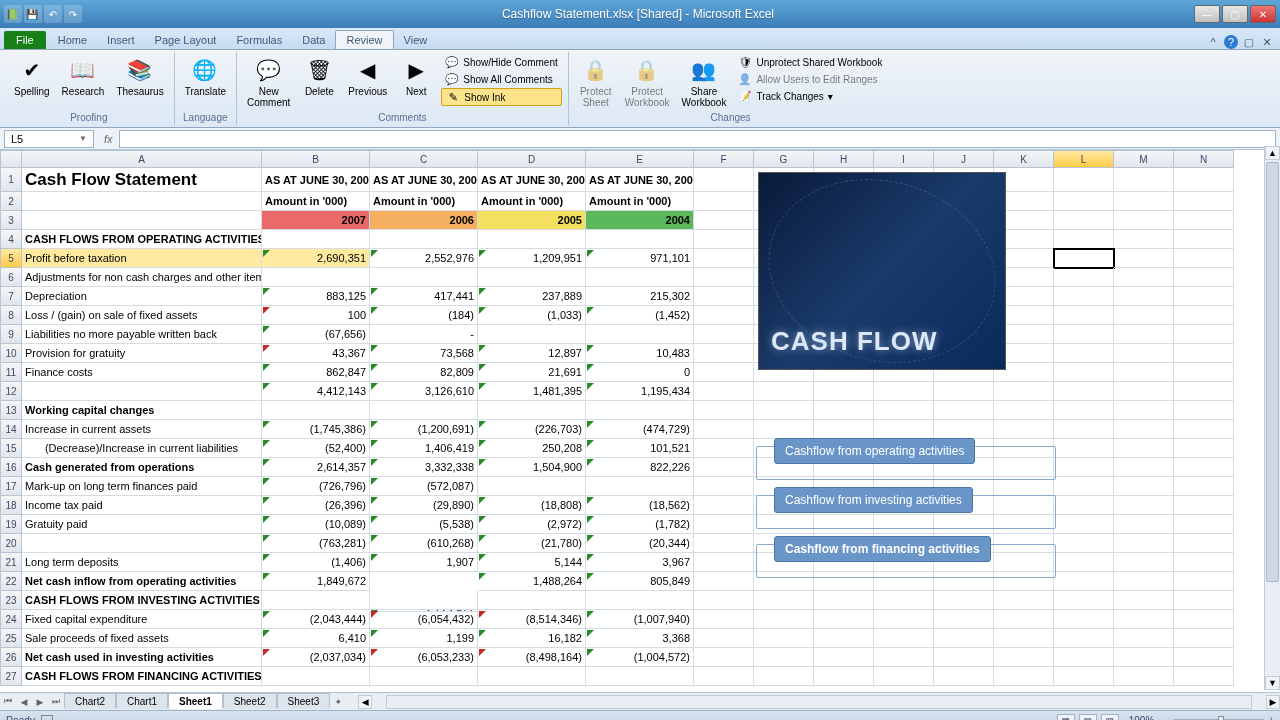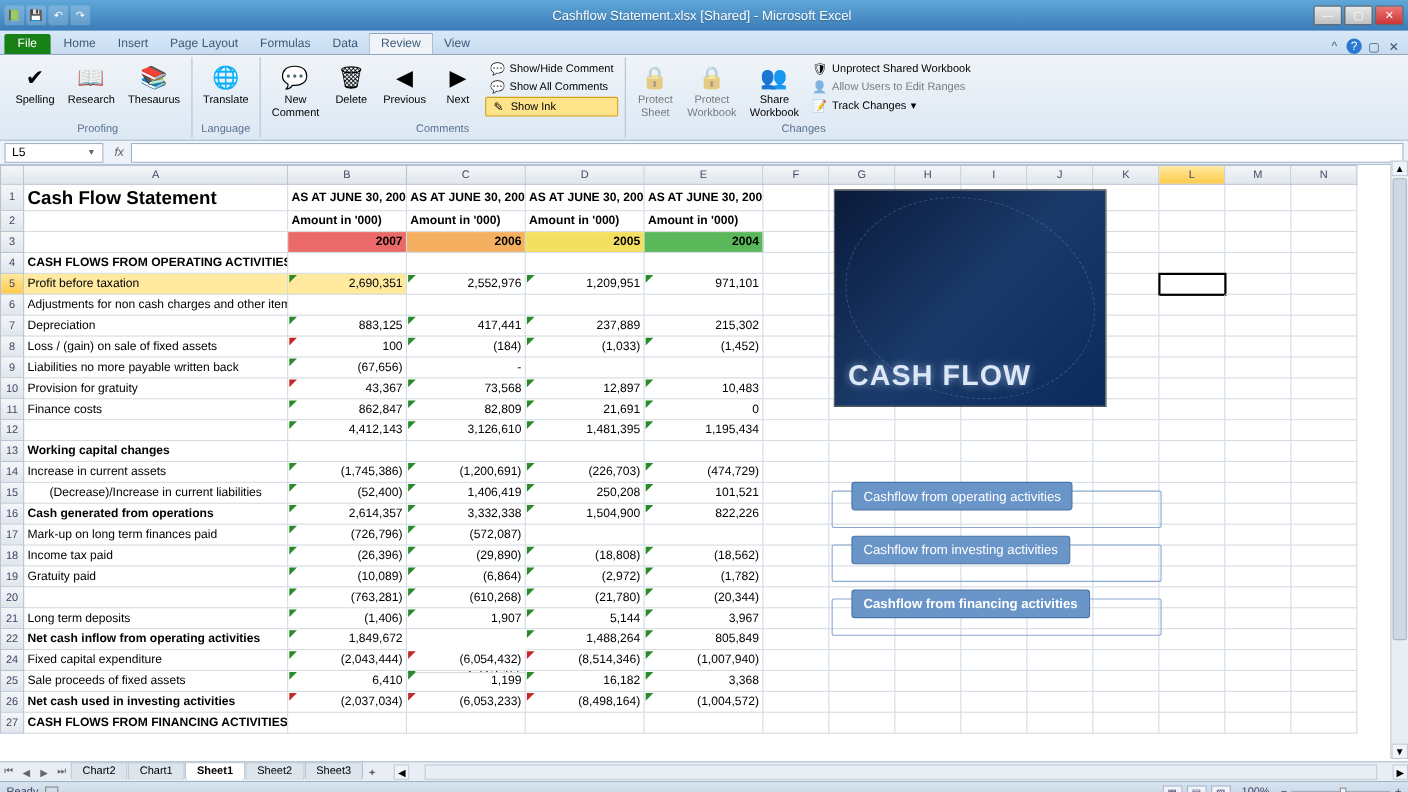--- a/index.html
+++ b/index.html
@@ -752,21 +752,21 @@
         <div class="row-h">19</div>
         <div class="cell" style="width: 240px;">
           <span>Gratuity paid</span>
         </div>
         <div class="cell num" style="width: 108px;">
           <div class="flag"></div>
           <span>(10,089)</span>
         </div>
         <div class="cell num" style="width: 108px;">
           <div class="flag"></div>
-          <span>(6,864)</span>
+          <span>(5,538)</span>
         </div>
         <div class="cell num" style="width: 108px;">
           <div class="flag"></div>
           <span>(2,972)</span>
         </div>
         <div class="cell num" style="width: 108px;">
           <div class="flag"></div>
           <span>(1,782)</span>
         </div>
         <div class="cell" style="width: 60px;"></div>
@@ -855,20 +855,39 @@
           <span>2,723,977</span>
         </div>
         <div class="cell num" style="width: 108px;">
           <div class="flag"></div>
           <span>1,488,264</span>
         </div>
         <div class="cell num" style="width: 108px;">
           <div class="flag"></div>
           <span>805,849</span>
         </div>
+        <div class="cell" style="width: 60px;"></div>
+        <div class="cell" style="width: 60px;"></div>
+        <div class="cell" style="width: 60px;"></div>
+        <div class="cell" style="width: 60px;"></div>
+        <div class="cell" style="width: 60px;"></div>
+        <div class="cell" style="width: 60px;"></div>
+        <div class="cell" style="width: 60px;"></div>
+        <div class="cell" style="width: 60px;"></div>
+        <div class="cell" style="width: 60px;"></div>
+      </div>
+      <div class="grid-row">
+        <div class="row-h">23</div>
+        <div class="cell bold" style="width: 240px;">
+          <span>CASH FLOWS FROM INVESTING ACTIVITIES</span>
+        </div>
+        <div class="cell" style="width: 108px;"></div>
+        <div class="cell" style="width: 108px;"></div>
+        <div class="cell" style="width: 108px;"></div>
+        <div class="cell" style="width: 108px;"></div>
         <div class="cell" style="width: 60px;"></div>
         <div class="cell" style="width: 60px;"></div>
         <div class="cell" style="width: 60px;"></div>
         <div class="cell" style="width: 60px;"></div>
         <div class="cell" style="width: 60px;"></div>
         <div class="cell" style="width: 60px;"></div>
         <div class="cell" style="width: 60px;"></div>
         <div class="cell" style="width: 60px;"></div>
         <div class="cell" style="width: 60px;"></div>
       </div>

